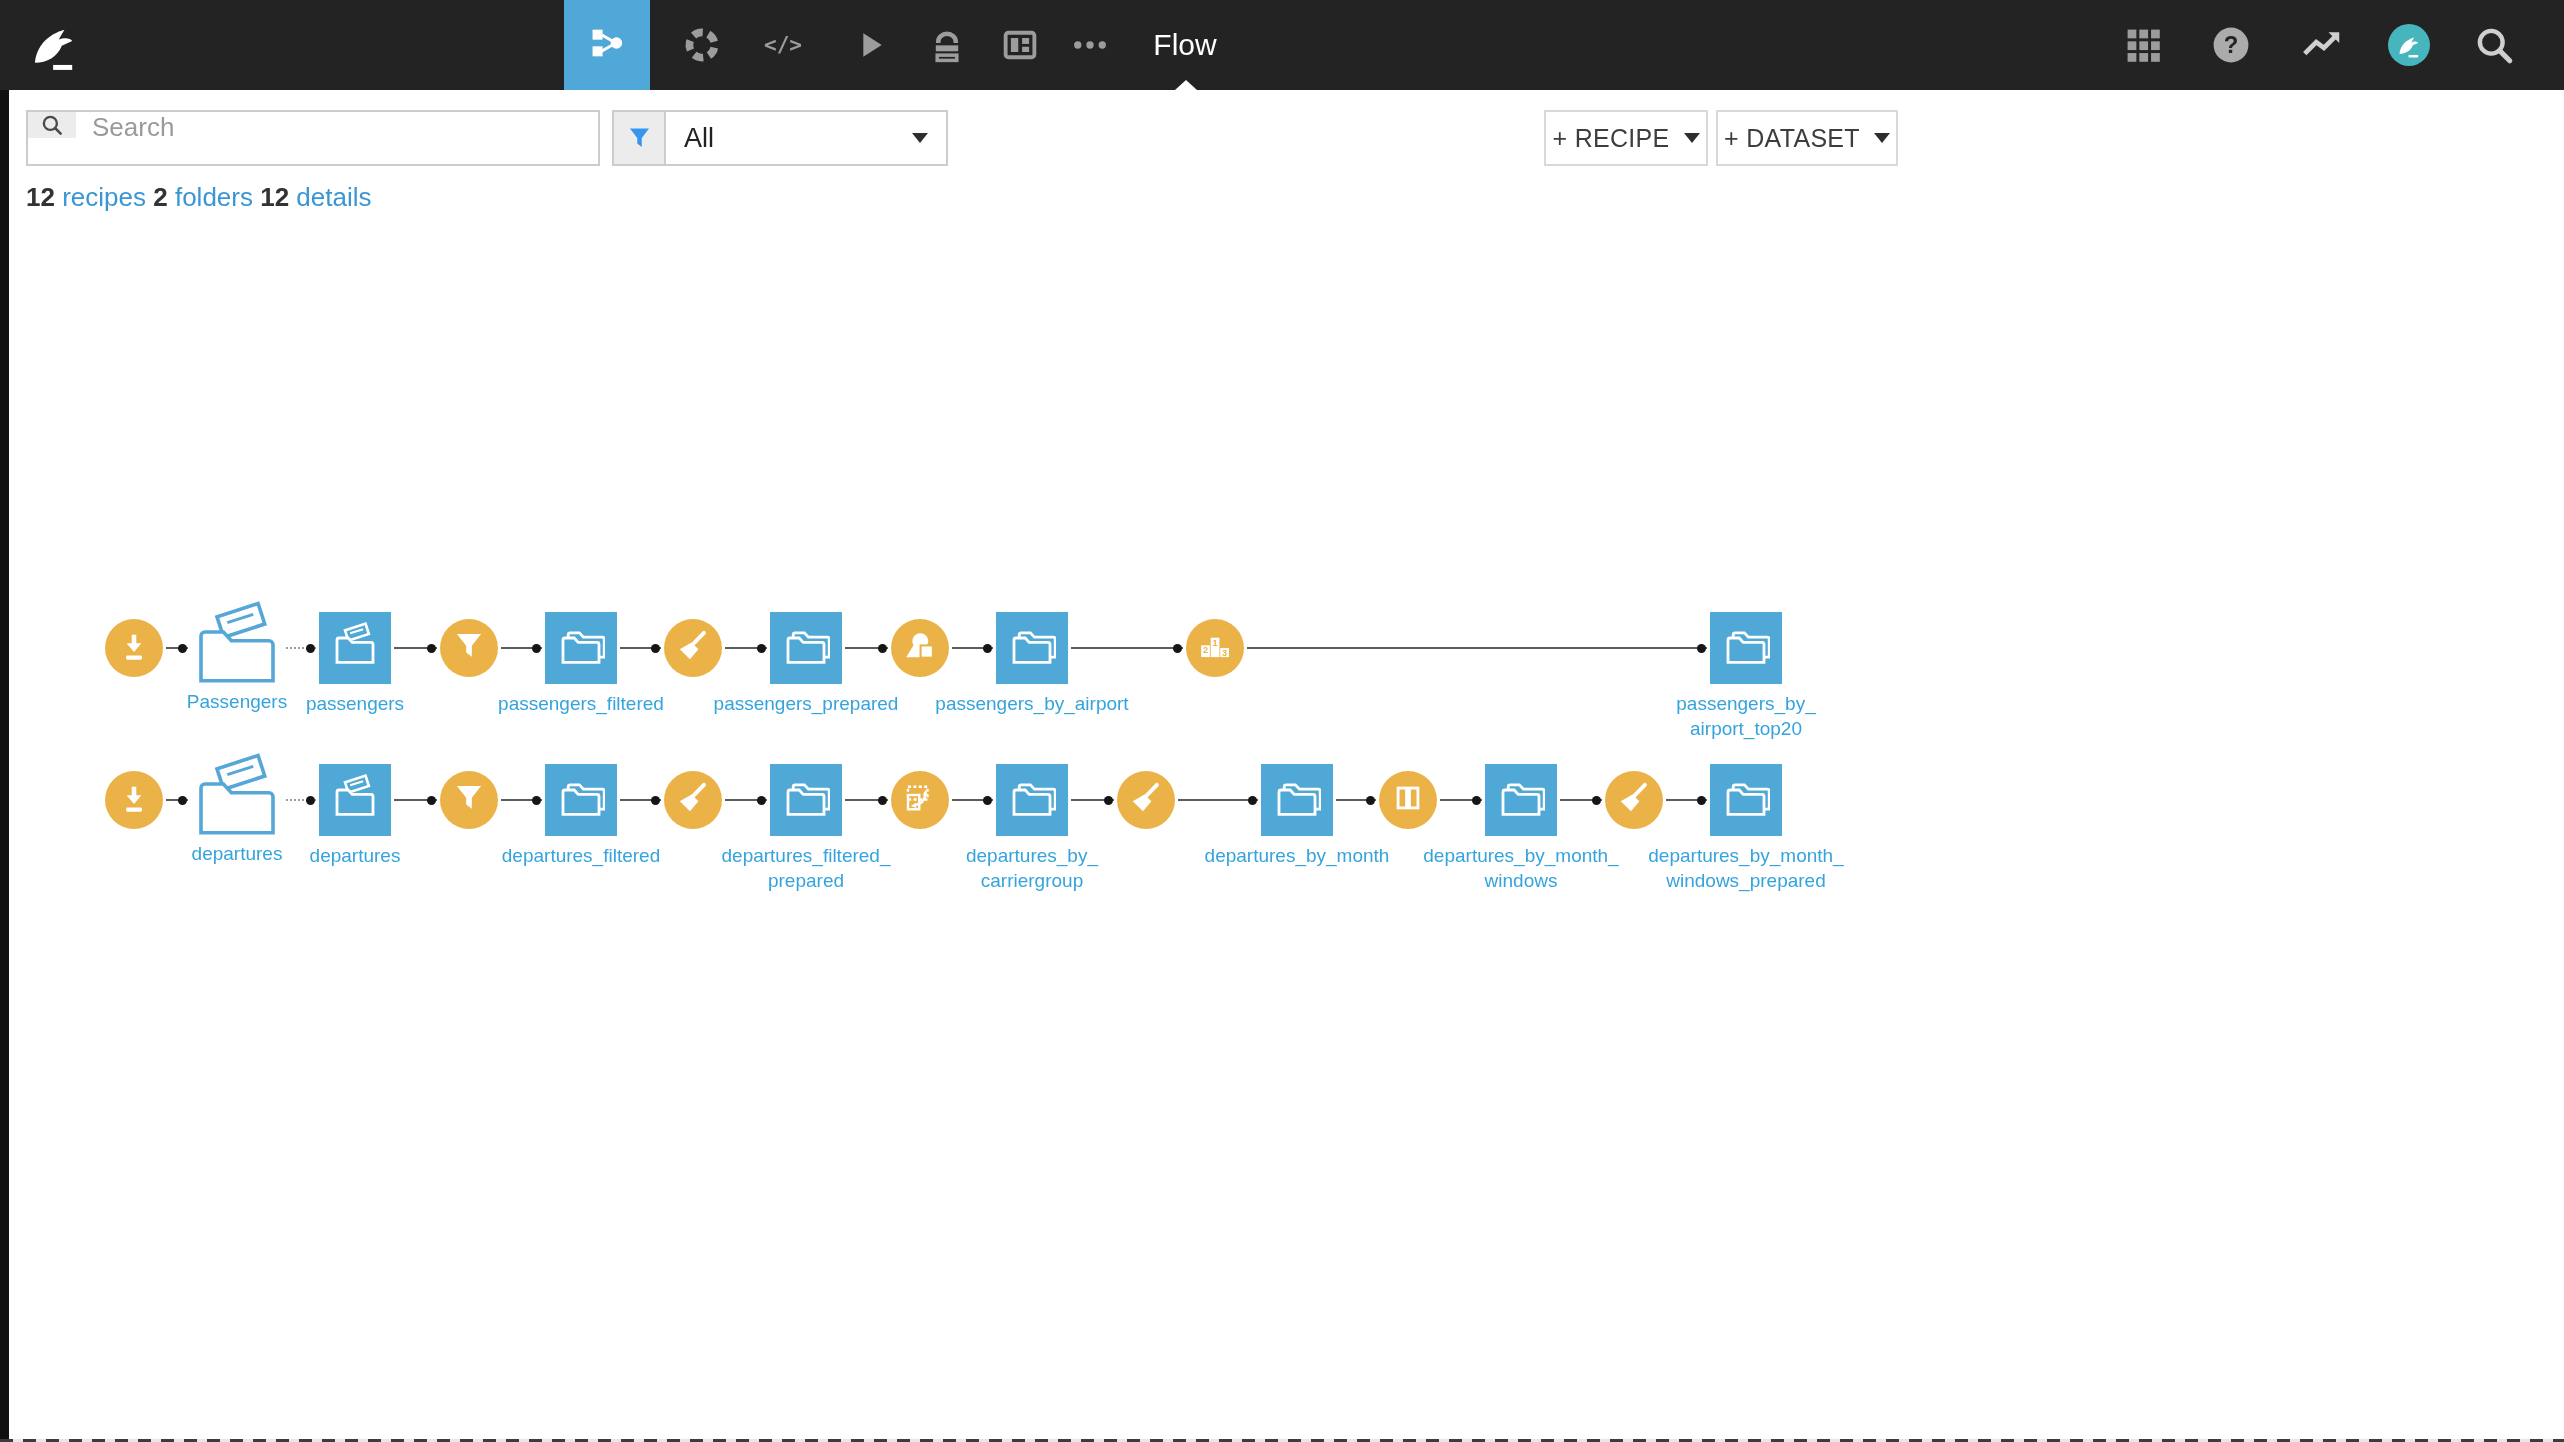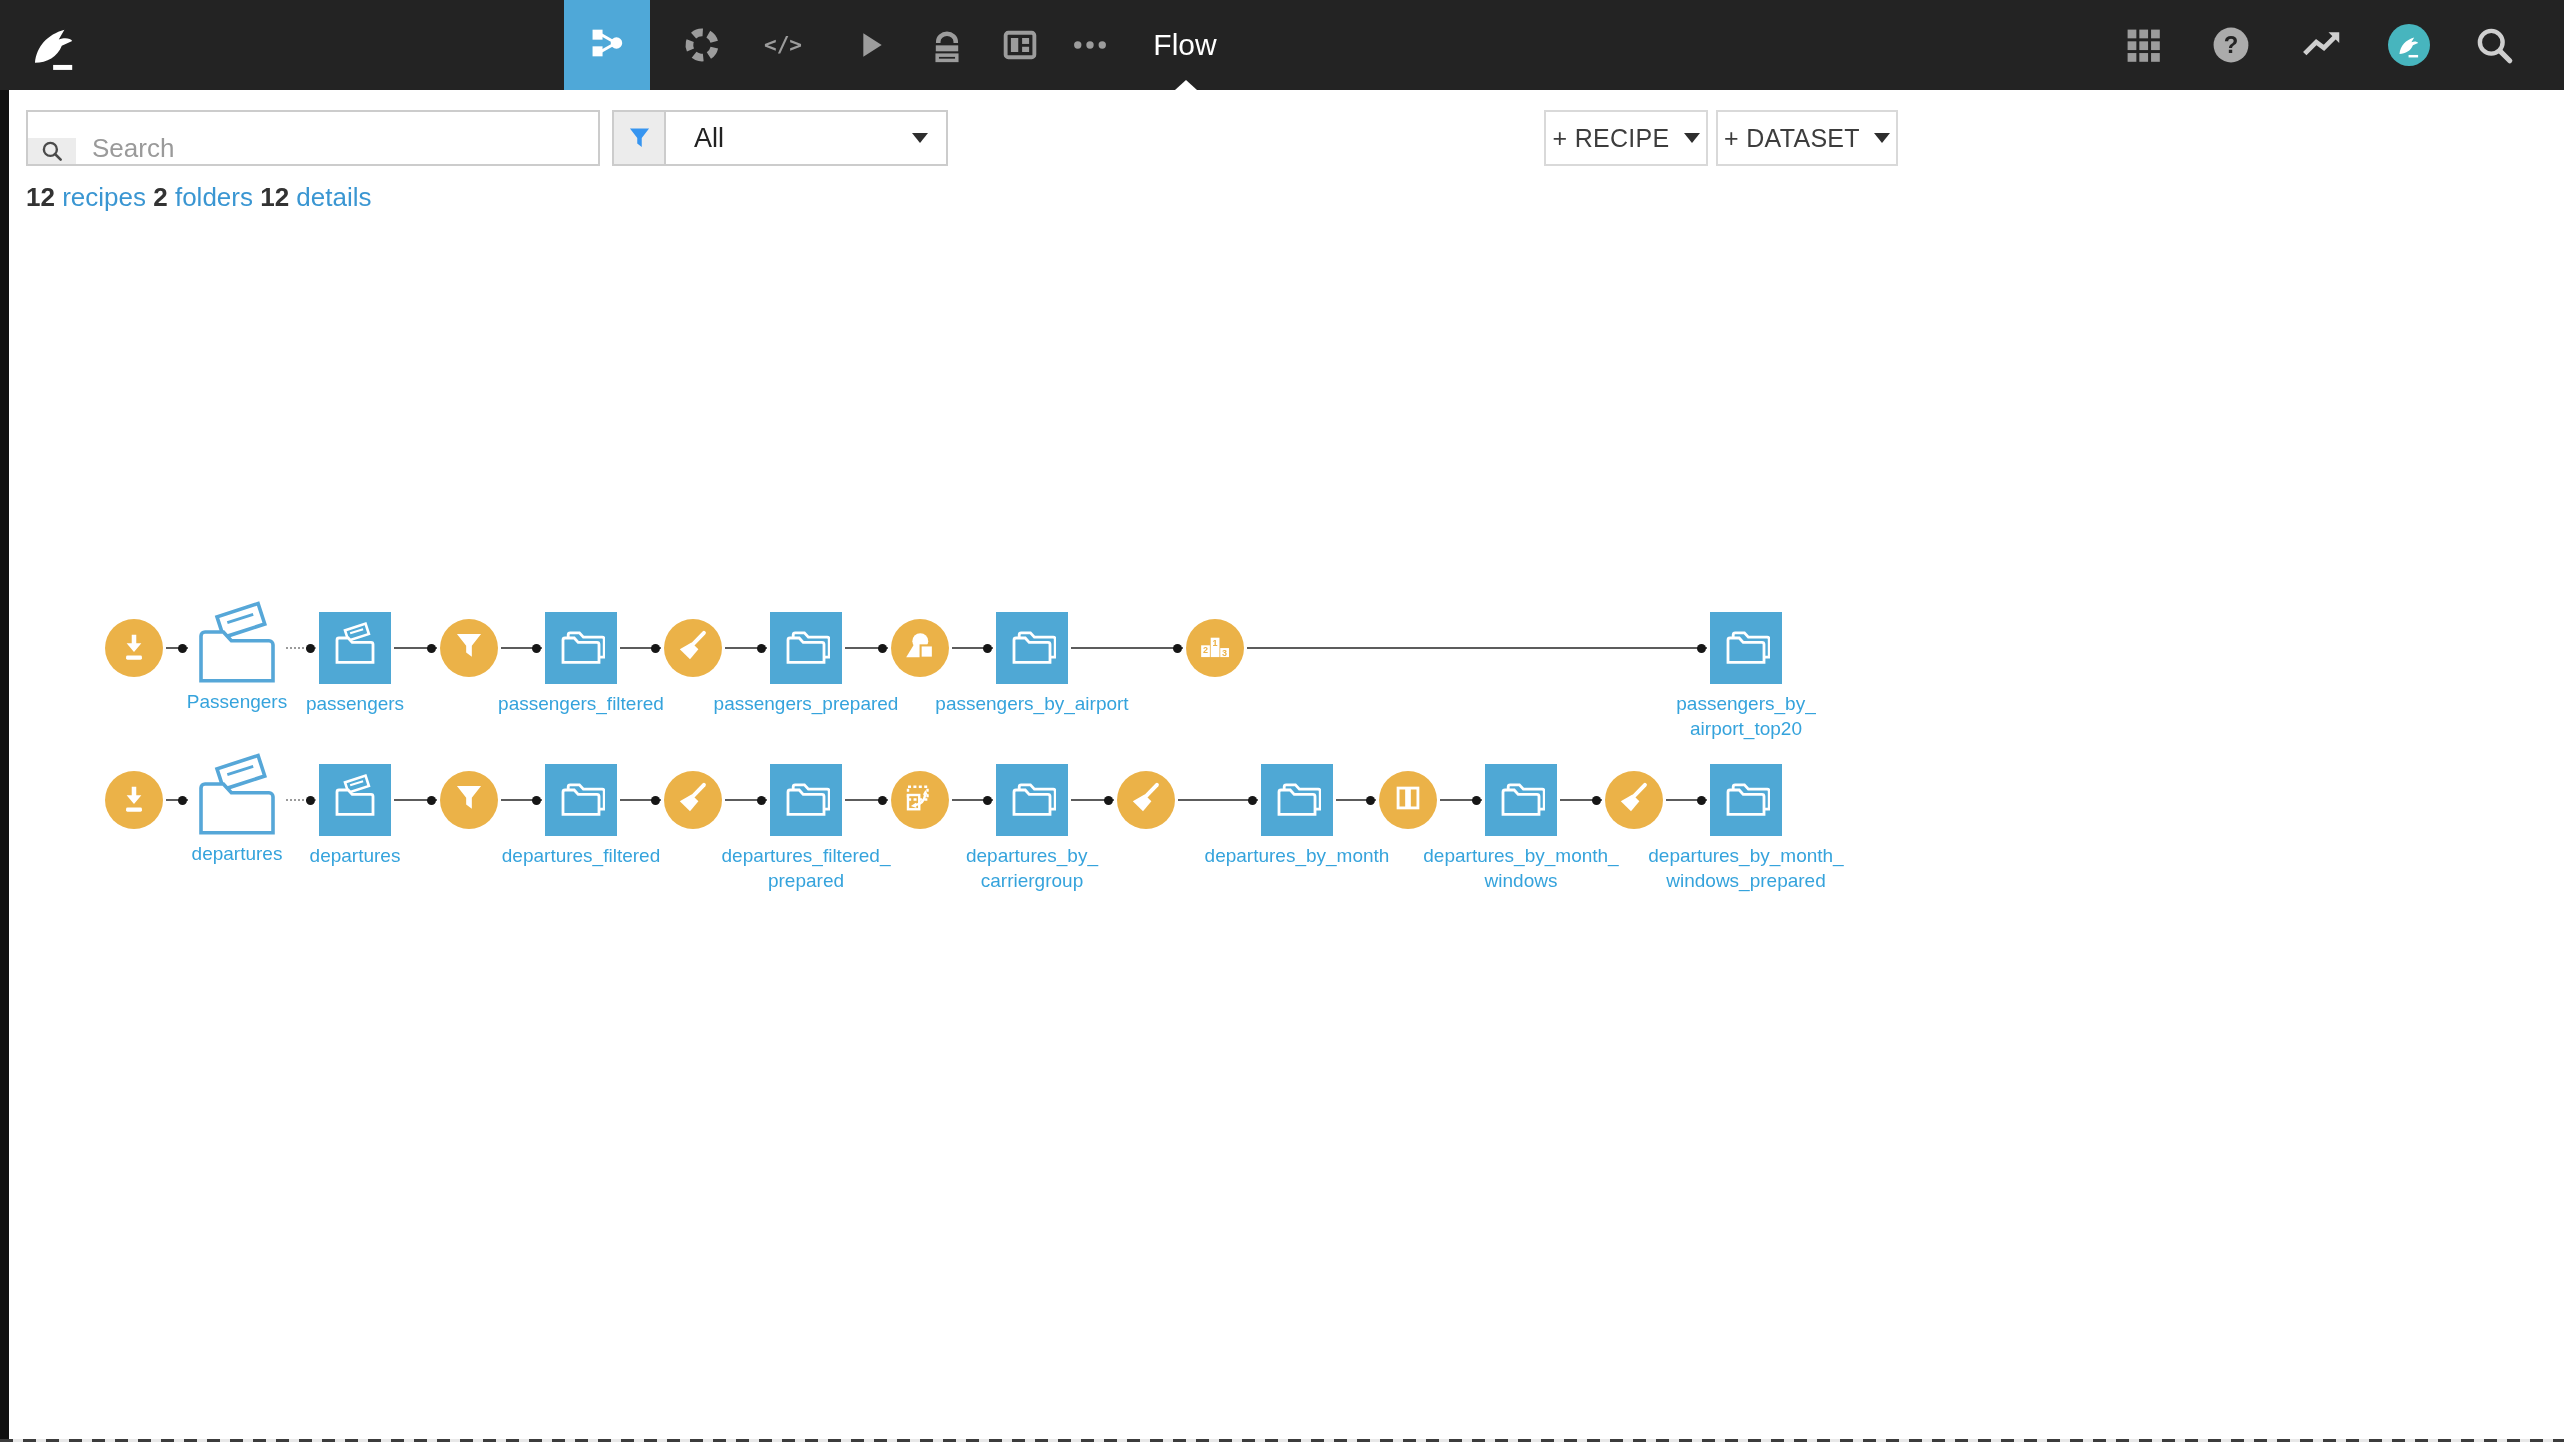--- a/index.html
+++ b/index.html
@@ -22,29 +22,29 @@
   .avatar { width:42px; height:42px; border-radius:50%; background:#47B5BE; display:flex; align-items:center; justify-content:center; }
 
   
   .content { position:absolute; top:90px; left:0; width:2564px; bottom:3px; background:#fff; z-index:1; }
   .left-edge { position:absolute; top:90px; left:0; width:9px; bottom:0; background:#101010; z-index:40; }
   .bottom-edge { position:absolute; left:0; right:0; bottom:0; height:3px; z-index:41;
     background:repeating-linear-gradient(90deg,#3c3c3c 0 13px,#e8e8e8 13px 23px); }
 
   
   .search-box { position:absolute; left:26px; top:20px; width:574px; height:56px; background:#fff;
-    border:2px solid #ccc; display:flex; align-items:flex-end; }
+    border:2px solid #ccc; display:flex; align-items:flex-start; }
   .search-iconseg { width:48px; background:#ececec; display:flex; align-items:center; justify-content:center; }
   .search-input { flex:1; border:none; outline:none; font-size:26px; color:#333; padding:0 16px;
     font-family:"Liberation Sans","DejaVu Sans",sans-serif; }
   .search-input::placeholder { color:#9a9a9a; }
   .filter-box { position:absolute; left:612px; top:20px; width:336px; height:56px; background:#fff;
     border:2px solid #ccc; display:flex; align-items:stretch; }
   .filter-iconseg { width:52px; background:#ececec; display:flex; align-items:center; justify-content:center; border-right:2px solid #ccc; }
-  .filter-value { flex:1; display:flex; align-items:center; padding:0 18px; font-size:27px; color:#222; cursor:pointer;margin-left:10px; }
+  .filter-value { flex:1; display:flex; align-items:center; padding:0 18px; font-size:27px; color:#222; cursor:pointer; }
   .filter-caret { display:flex; align-items:center; padding-right:18px; }
   .caret { width:0; height:0; border-left:8px solid transparent; border-right:8px solid transparent; border-top:10px solid #2e2e2e; }
   .add-btn { position:absolute; top:20px; height:56px; background:#fff; border:2px solid #d9d9d9;
     display:flex; align-items:center; justify-content:center; gap:14px; font-size:25px; color:#3d3d3d; letter-spacing:.3px; cursor:pointer; }
   .add-recipe { left:1544px; width:164px; }
   .add-dataset { left:1716px; width:182px; }
   .counts { position:absolute; left:26px; top:92px; font-size:26px; color:#333; }
   .counts b { font-weight:bold; color:#333; }
   .counts a { color:#3A96D2; text-decoration:none; cursor:pointer; }
 

